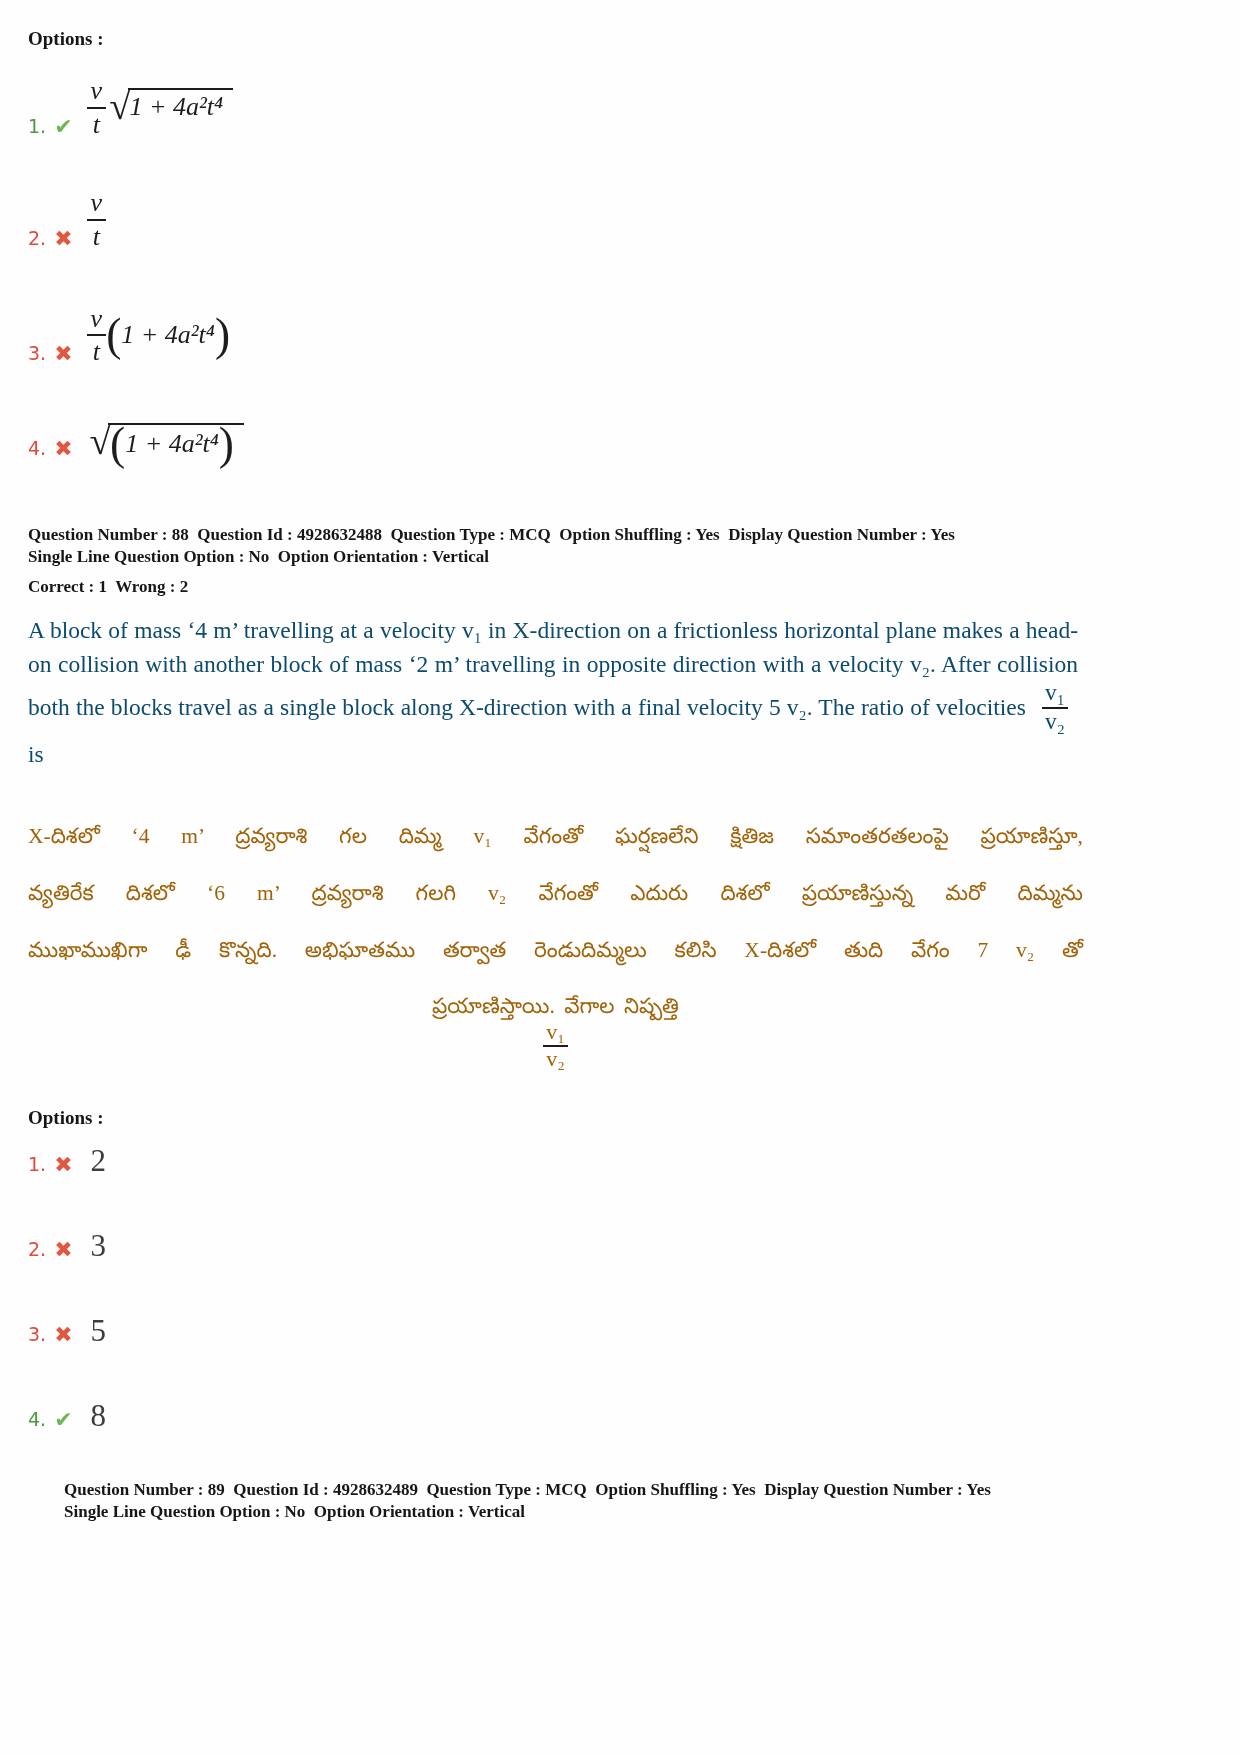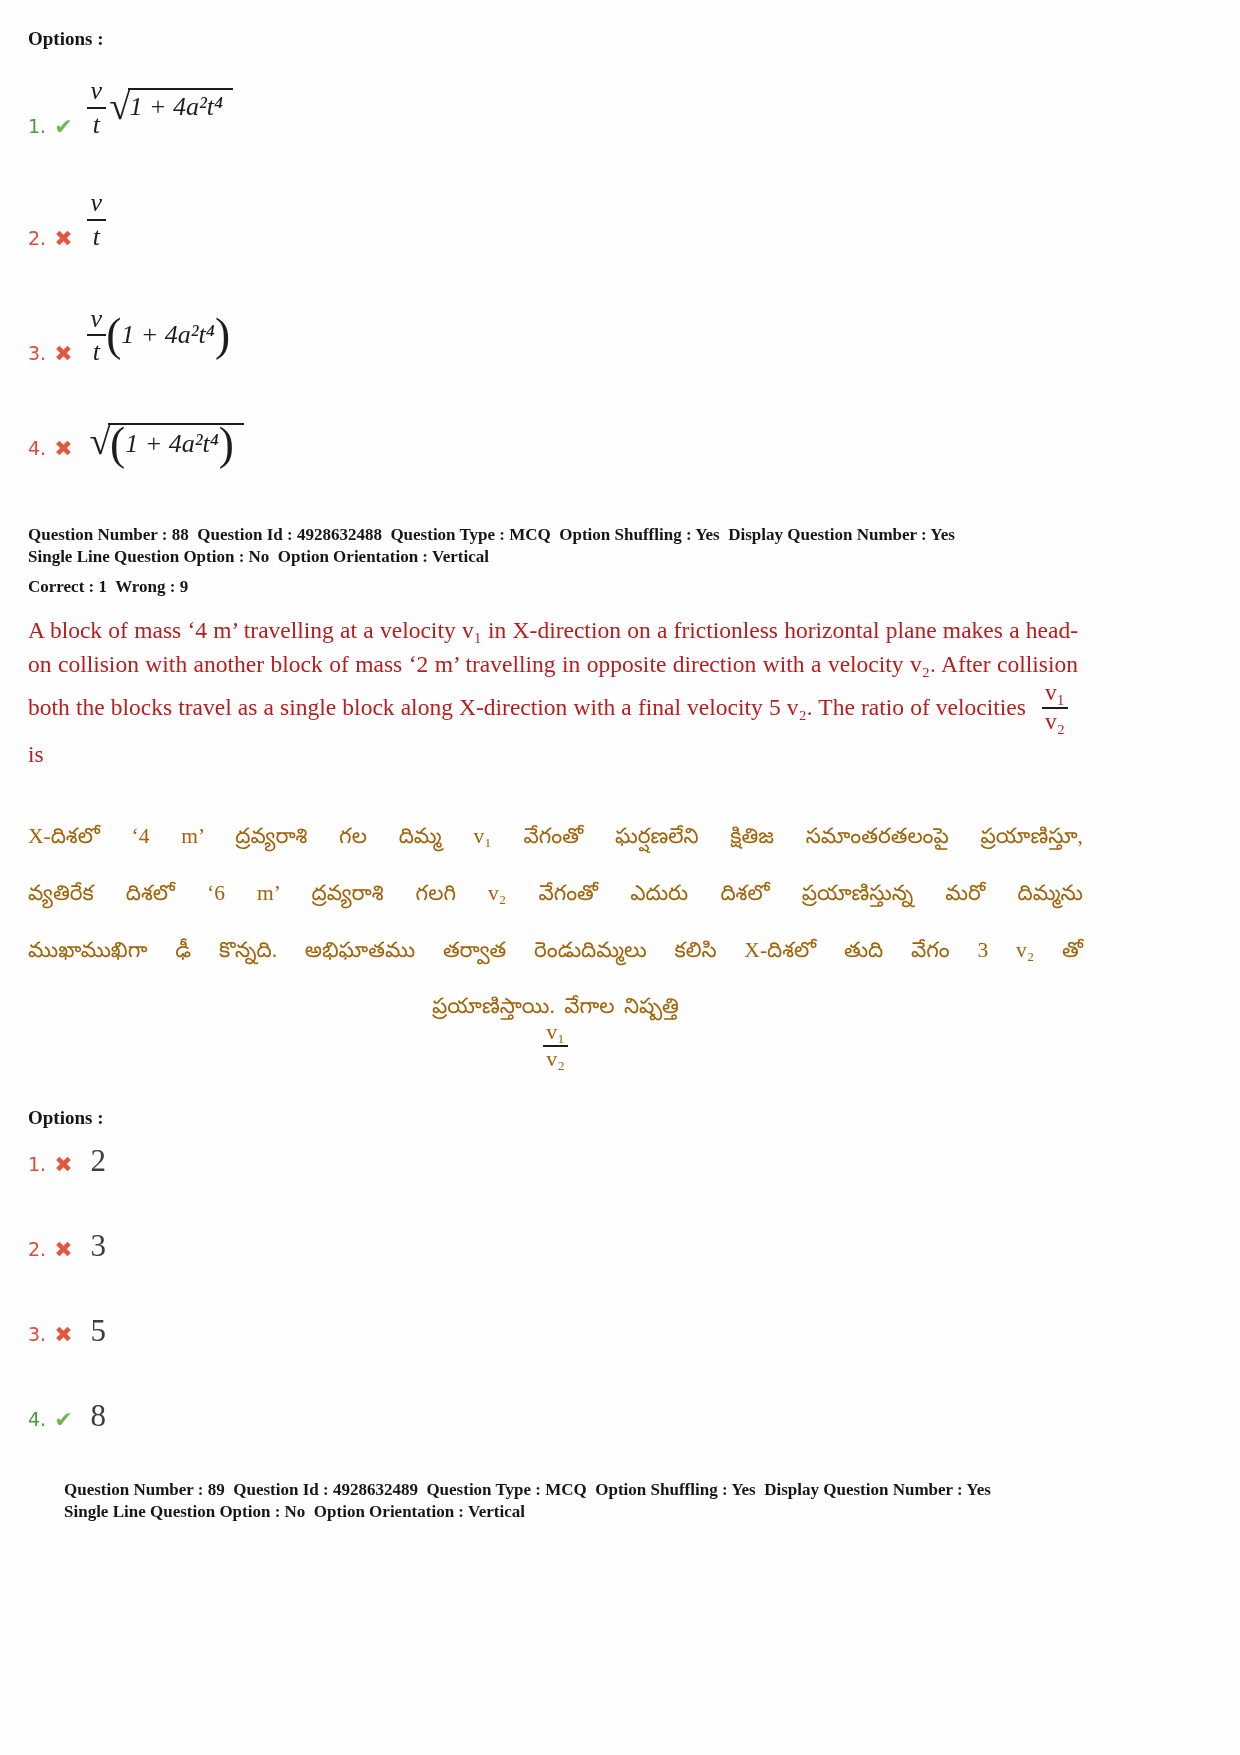--- a/index.html
+++ b/index.html
@@ -28,21 +28,21 @@
   .frac{display:inline-flex;flex-direction:column;align-items:center;line-height:1.15;}
   .frac .fnum{border-bottom:2px solid #1c1c1c;padding:0 4px 1px 4px;}
   .frac .fden{padding-top:1px;}
   .sqrt{display:inline-flex;align-items:flex-start;margin-left:3px;}
   .rad{font-style:normal;font-size:1.5em;line-height:1;transform:translateY(-2px);}
   .radicand{border-top:2.5px solid #1c1c1c;padding:2px 10px 0 2px;margin-left:-3px;display:inline-flex;align-items:center;}
   .bp{font-size:1.75em;font-style:normal;line-height:0.75;font-weight:400;}
   .mrow{display:inline-flex;align-items:center;}
 
   
-  .q-en{font-size:23.5px;width:1050px;text-align:justify;line-height:1.48;margin-top:16px;color:#b91c1c;}
+  .q-en{font-size:23.5px;width:1050px;text-align:justify;line-height:1.48;margin-top:16px;color:#0c4a6e;}
   .frac-inline{display:inline-flex;flex-direction:column;align-items:center;vertical-align:middle;line-height:1.1;margin:0 10px;position:relative;top:-2px;}
   .frac-inline .fnum{border-bottom:2px solid #1c1c1c;padding:0 3px 1px 3px;}
 
   .q-te{font-size:21.5px;width:1055px;margin-top:48px;color:#a16207;}
   .q-te .te-line{text-align:justify;text-align-last:justify;line-height:1.55;margin-bottom:24px;word-spacing:4px;}
   .q-te .te-last{display:flex;align-items:center;line-height:1.4;margin-top:6px;word-spacing:4px;flex-direction:column;}
   .q-te .frac-inline{font-size:22px;}
 
   
   .opt-row.simple{margin-top:30px;align-items:flex-end;}
@@ -110,36 +110,36 @@
           <span>1 + 4a²t⁴</span>
           <span class="bp">)</span>
         </span>
       </span>
     </span>
   </div>
 
   <div style="margin-top:62px;">
     <p class="meta">Question Number : 88  Question Id : 4928632488  Question Type : MCQ  Option Shuffling : Yes  Display Question Number : Yes</p>
     <p class="meta">Single Line Question Option : No  Option Orientation : Vertical</p>
-    <p class="score">Correct : 1  Wrong : 9</p>
+    <p class="score">Correct : 1  Wrong : 2</p>
   </div>
 
   <div class="q-en">
     <span>A block of mass ‘4 m’ travelling at a velocity v₁ in X-direction on a frictionless horizontal plane makes a head-on collision with another block of mass ‘2 m’ travelling in opposite direction with a velocity v₂. After collision both the blocks travel as a single block along X-direction with a final velocity 5 v₂. The ratio of velocities</span>
     <span class="frac-inline">
       <span class="fnum">v₁</span>
       <span class="fden">v₂</span>
     </span>
     <span>is</span>
   </div>
 
   <div class="q-te">
     <div class="te-line">X-దిశలో ‘4 m’ ద్రవ్యరాశి గల దిమ్మ v₁ వేగంతో ఘర్షణలేని క్షితిజ సమాంతరతలంపై ప్రయాణిస్తూ,</div>
     <div class="te-line">వ్యతిరేక దిశలో ‘6 m’ ద్రవ్యరాశి గలగి v₂ వేగంతో ఎదురు దిశలో ప్రయాణిస్తున్న మరో దిమ్మను</div>
-    <div class="te-line">ముఖాముఖిగా ఢీ కొన్నది. అభిఘాతము తర్వాత రెండుదిమ్మలు కలిసి X-దిశలో తుది వేగం 3 v₂ తో</div>
+    <div class="te-line">ముఖాముఖిగా ఢీ కొన్నది. అభిఘాతము తర్వాత రెండుదిమ్మలు కలిసి X-దిశలో తుది వేగం 7 v₂ తో</div>
     <div class="te-last">
       <span>ప్రయాణిస్తాయి. వేగాల నిష్పత్తి</span>
       <span class="frac-inline">
         <span class="fnum">v₁</span>
         <span class="fden">v₂</span>
       </span>
     </div>
   </div>
 
   <p class="sec-head" style="margin-top:34px;">Options :</p>

